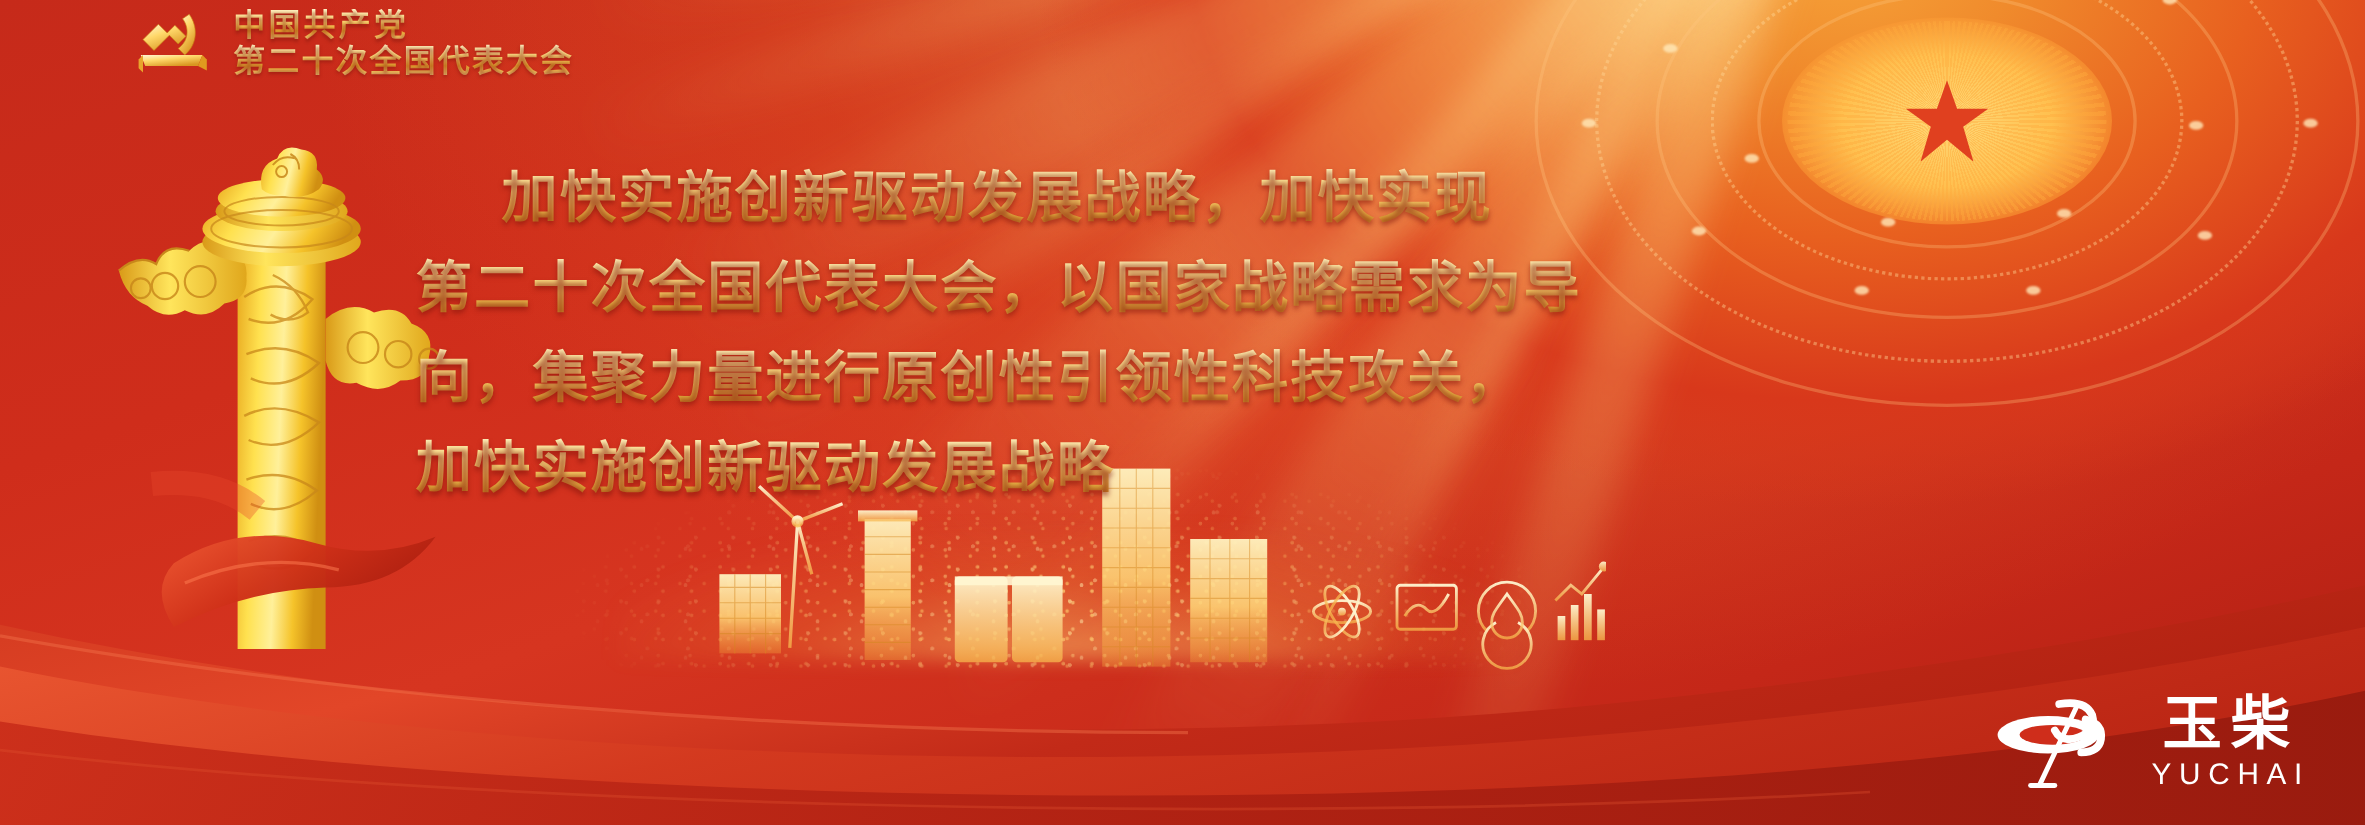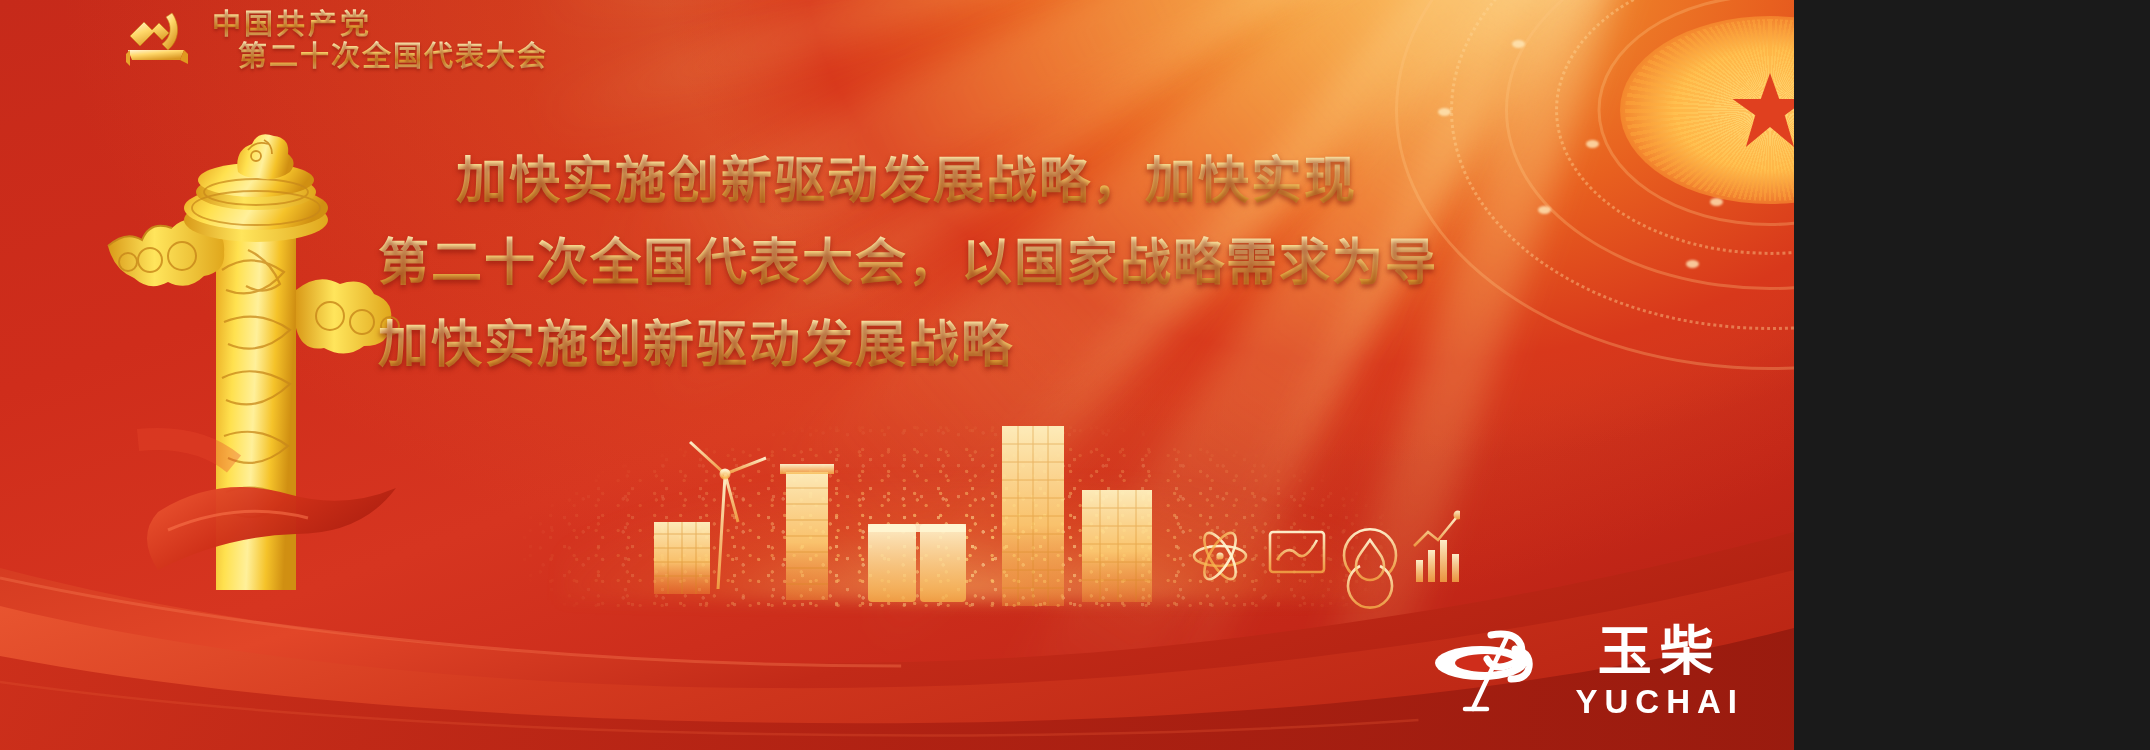--- a/index.html
+++ b/index.html
@@ -1,21 +1,21 @@
 <!DOCTYPE html>
 <html lang="zh-CN"><head>
 <meta charset="utf-8">
 <title>Banner</title>
 <style>
   html,body{margin:0;padding:0;background:#1a1a1a;}
   *{box-sizing:border-box;}
 
   .banner{
     position:relative;
-    width:1794px;height:750px;
+    width:2150px;height:750px;
     overflow:hidden;
     font-family:"Liberation Sans","DejaVu Sans",sans-serif;
     background:
       radial-gradient(ellipse 900px 620px at 78% -6%, #f7a43a 0%, #f08b2c 18%, #e8601f 42%, #d8381b 66%, rgba(200,38,22,0) 82%),
       radial-gradient(ellipse 1500px 900px at 62% 0%, rgba(250,180,90,.55) 0%, rgba(235,110,40,.25) 40%, rgba(200,40,22,0) 70%),
       linear-gradient(160deg,#c62a1a 0%,#cf2d1b 28%,#d63520 50%,#c42718 78%,#ab1d12 100%);
   }
 
   
   .rays{position:absolute;inset:0;overflow:hidden;pointer-events:none;}
@@ -89,21 +89,21 @@
   .congress{position:absolute;left:120px;top:6px;display:flex;align-items:center;gap:16px;}
   .emblem{width:76px;height:68px;flex:0 0 auto;}
   .congress-text{display:flex;flex-direction:column;line-height:1.12;}
   .congress-text span{
     font-size:29px;font-weight:700;letter-spacing:3px;
     background:linear-gradient(180deg,#fff4c8 0%,#ffd96f 38%,#e8a52c 62%,#fde59b 100%);
     -webkit-background-clip:text;background-clip:text;color:transparent;
     text-shadow:0 2px 3px rgba(120,20,10,.45);
     white-space:nowrap;
   }
-  .congress-text span.l2{font-size:29px;letter-spacing:2px;margin-left:26px;}
+  .congress-text span.l2{font-size:29px;letter-spacing:2px;}
 
   
   .huabiao{position:absolute;left:98px;top:110px;width:320px;height:480px;}
 
   
   .slogan{position:absolute;left:378px;top:140px;width:1300px;}
   .slogan .line{
     font-size:51px;font-weight:700;letter-spacing:2px;line-height:82px;
     white-space:nowrap;
     background:linear-gradient(180deg,#fffbe0 0%,#ffe896 30%,#f5c council 0%,#f3c councilor 0%,#f0bf55 58%,#d79a2d 74%,#ffeaa3 100%);
@@ -111,25 +111,25 @@
     -webkit-background-clip:text;background-clip:text;color:transparent;
     text-shadow:0 3px 5px rgba(125,18,10,.55);
     font-family:"DejaVu Sans","Liberation Sans",sans-serif;
   }
   .slogan .line.l1{padding-left:78px;font-family:Liberation Serif, serif;}
 
   
   .skyline{position:absolute;left:620px;bottom:126px;width:840px;height:210px;}
 
   
-  .yuchai{position:absolute;right:50px;bottom:32px;display:flex;align-items:flex-start;gap:18px;}
+  .yuchai{position:absolute;right:50px;bottom:32px;display:flex;align-items:flex-end;gap:18px;}
   .yuchai-mark{width:128px;height:88px;flex:0 0 auto;}
   .yuchai-words{display:flex;flex-direction:column;align-items:center;line-height:1;}
   .yuchai-cn{font-size:54px;font-weight:700;color:#fff;letter-spacing:8px;font-family:"DejaVu Sans","Liberation Sans",sans-serif;}
-  .yuchai-en{font-size:33px;font-weight:700;color:#fff;letter-spacing:7px;margin-top:6px;}
+  .yuchai-en{font-size:27px;font-weight:400;color:#fff;letter-spacing:7px;margin-top:6px;}
 </style>
 </head>
 <body>
 
 <div class="banner">
 
   <div class="rays">
     <div class="ray" style="--r:18deg;--w:70px"></div>
     <div class="ray" style="--r:26deg;--w:26px"></div>
     <div class="ray" style="--r:33deg;--w:110px"></div>
@@ -402,20 +402,21 @@
     </g>
 
     <path d="M60 402 q60 -38 130 -18 q56 16 108 -6 q-34 46 -100 46 q-72 2 -138 36 q-22 -34 0 -58 Z" fill="url(#ribbon)" opacity=".96"></path>
     <path d="M70 420 q70 -30 140 -12" fill="none" stroke="#ff7e52" stroke-width="3" opacity=".5"></path>
     <path d="M40 330 q60 -6 96 24" fill="none" stroke="#e8482a" stroke-width="22" opacity=".35"></path>
   </svg>
 
   <div class="slogan">
     <div class="line l1">加快实施创新驱动发展战略，加快实现</div>
     <div class="line">第二十次全国代表大会，以国家战略需求为导</div>
+    <div class="line">向，集聚力量进行原创性引领性科技攻关，</div>
     <div class="line">加快实施创新驱动发展战略</div>
   </div>
 
   <div class="yuchai">
     <svg class="yuchai-mark" viewBox="0 0 128 88">
       <ellipse cx="52" cy="38" rx="46" ry="17" fill="#fff"></ellipse>
       <ellipse cx="56" cy="38" rx="30" ry="9" fill="#cf2d1b"></ellipse>
       <path d="M62 10 q24 -4 30 10 q4 14 -12 20 q-16 6 -22 -6" fill="none" stroke="#fff" stroke-width="7" stroke-linecap="round"></path>
       <path d="M86 24 q16 4 14 18 q-2 12 -18 12" fill="none" stroke="#fff" stroke-width="7" stroke-linecap="round"></path>
       <line x1="78" y1="12" x2="44" y2="84" stroke="#fff" stroke-width="4.5" stroke-linecap="round"></line>

